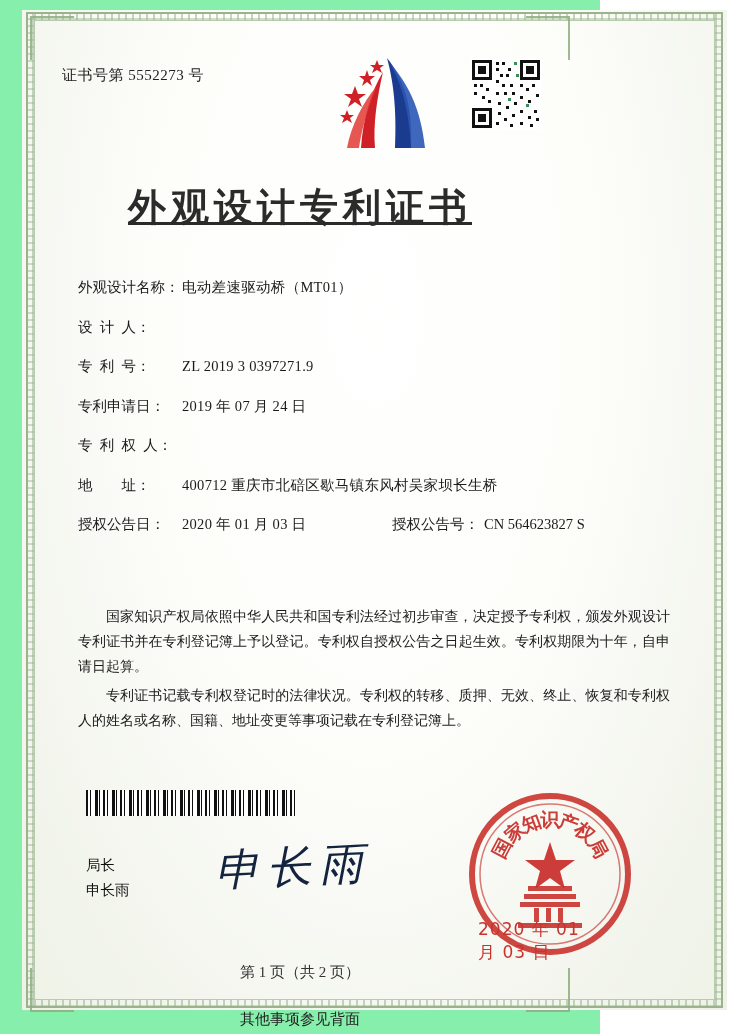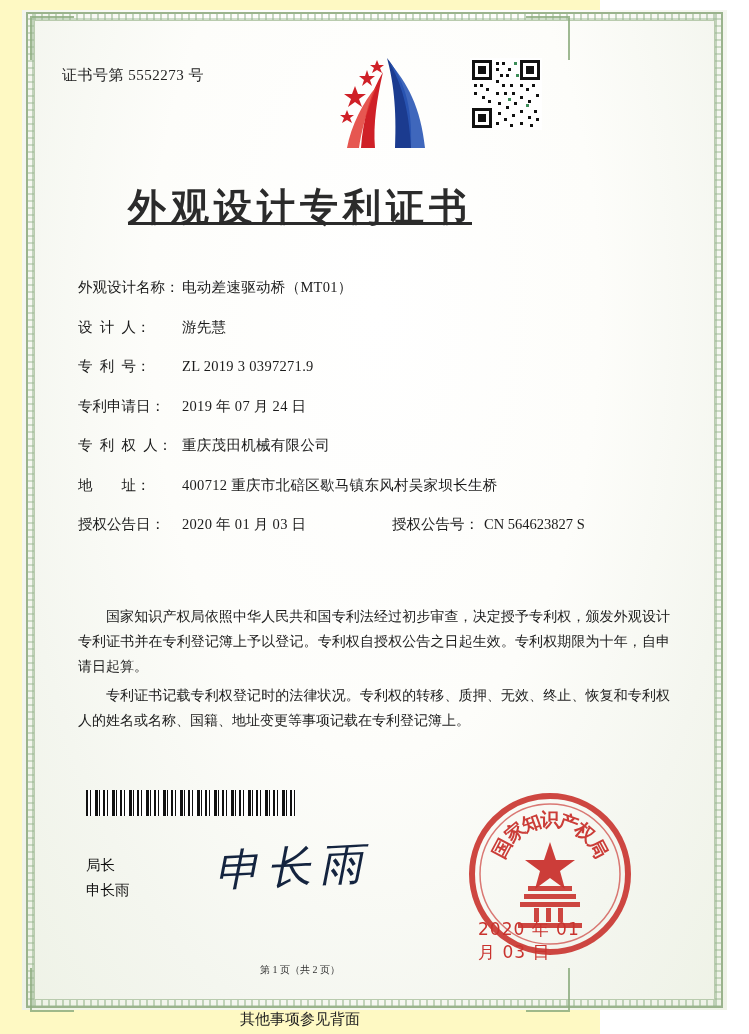--- a/index.html
+++ b/index.html
@@ -15,21 +15,21 @@
     position: relative;
     overflow: hidden;
   }
 
   
   .page {
     position: absolute;
     left: 0; top: 0;
     width: 600px;
     height: 1034px;
-    background: #fef9c3;
+    background: #86efac;
   }
   .bg-tint {
     position: absolute;
     left: 22px; top: 10px;
     width: 705px; height: 1000px;
     background:
       radial-gradient(ellipse at 50% 30%, #ffffff 0%, #fdfdfa 45%, #f4f6ef 75%, #eef2e6 100%);
   }
 
   
@@ -196,21 +196,21 @@
     color: #c9332e;
     letter-spacing: 1px;
     font-family: "DejaVu Sans", sans-serif;
   }
 
   
   .page-no {
     position: absolute;
     left: 0; right: 0; top: 963px;
     text-align: center;
-    font-size: 10px;
+    font-size: 15px;
     color: #333;
   }
   .footer-note {
     position: absolute;
     left: 0; right: 0; top: 1010px;
     text-align: center;
     font-size: 15px;
     color: #222;
   }
 </style>
@@ -307,33 +307,31 @@
 
   <div class="title">外观设计专利证书</div>
 
   <div class="fields">
     <div class="field">
       <span class="f-label">外观设计名称：</span>
       <span class="f-value">电动差速驱动桥（MT01）</span>
     </div>
     <div class="field">
       <span class="f-label">设  计  人：</span>
-      <span class="f-value">游先慧</span>
     </div>
     <div class="field">
       <span class="f-label">专  利  号：</span>
       <span class="f-value">ZL 2019 3 0397271.9</span>
     </div>
     <div class="field">
       <span class="f-label">专利申请日：</span>
       <span class="f-value">2019 年 07 月 24 日</span>
     </div>
     <div class="field">
       <span class="f-label">专  利  权  人：</span>
-      <span class="f-value">重庆茂田机械有限公司</span>
     </div>
     <div class="field">
       <span class="f-label">地        址：</span>
       <span class="f-value">400712 重庆市北碚区歇马镇东风村吴家坝长生桥</span>
     </div>
     <div class="field inline-two">
       <span class="f-label">授权公告日：</span>
       <span class="f-value">2020 年 01 月 03 日</span>
       <span class="f-label2">授权公告号：</span>
       <span class="f-value2">CN 564623827 S</span>

